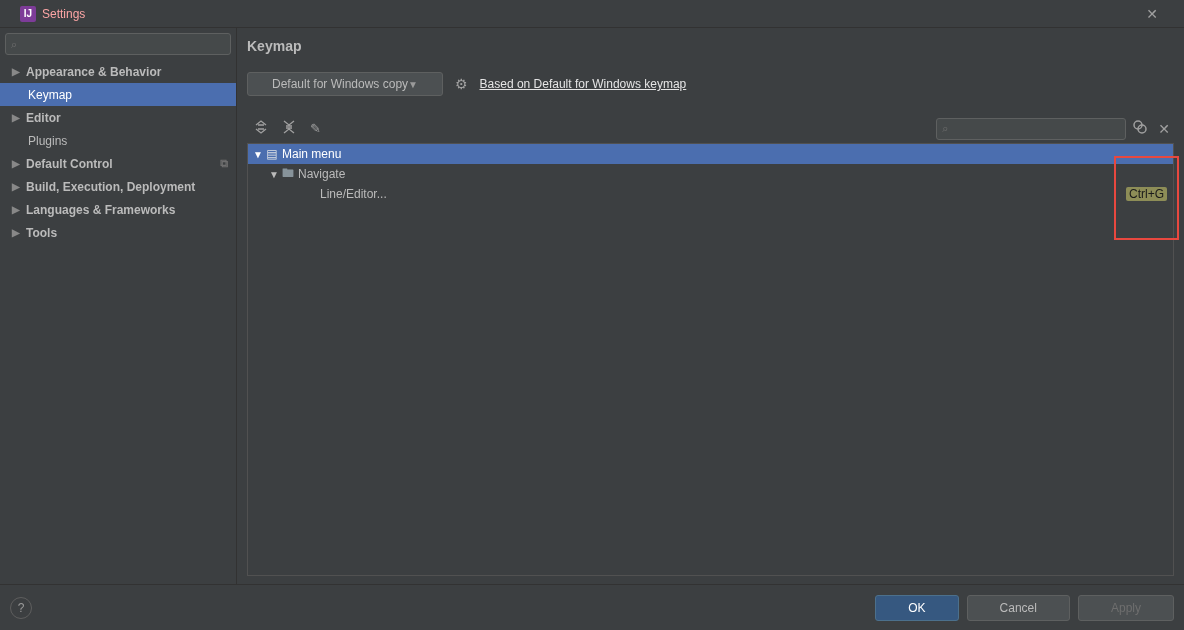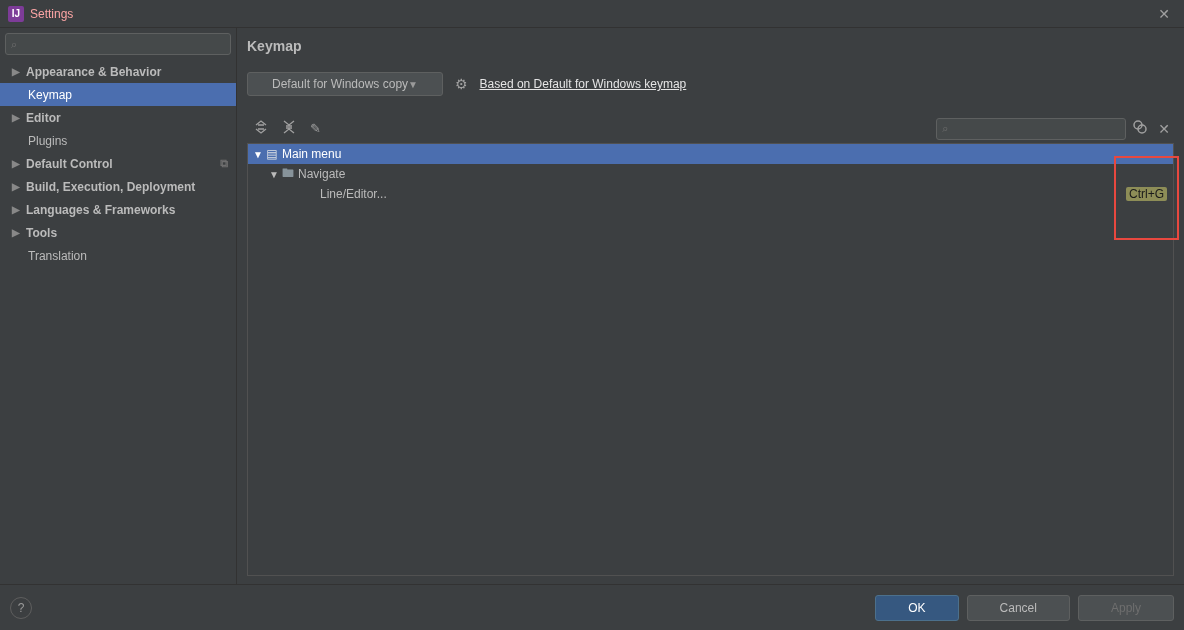--- a/index.html
+++ b/index.html
@@ -12,21 +12,21 @@
   height: 630px;
   overflow: hidden;
   position: relative;
 }
 .titlebar {
   height: 28px;
   background: #3c3f41;
   border-bottom: 1px solid #323232;
   display: flex;
   align-items: center;
-  padding: 0 8px;
+  padding: 0 20px;
   text-align: center;
 }
 .titlebar .app-icon {
   width: 16px;
   height: 16px;
   background: #7d3c98;
   border-radius: 2px;
   display: flex;
   align-items: center;
   justify-content: center;
@@ -338,23 +338,20 @@
         <span class="arrow">▶</span>
         <span>Build, Execution, Deployment</span>
       </div>
       <div class="sidebar-item">
         <span class="arrow">▶</span>
         <span>Languages &amp; Frameworks</span>
       </div>
       <div class="sidebar-item">
         <span class="arrow">▶</span>
         <span>Tools</span>
-      </div>
-      <div class="sidebar-item level2">
-        <span>Translation</span>
       </div>
     </div>
   </div>
 
   <div class="main">
     <div class="main-title">Keymap</div>
 
     <div class="keymap-controls">
       <div class="scheme-select">
         <span>Default for Windows copy</span>

